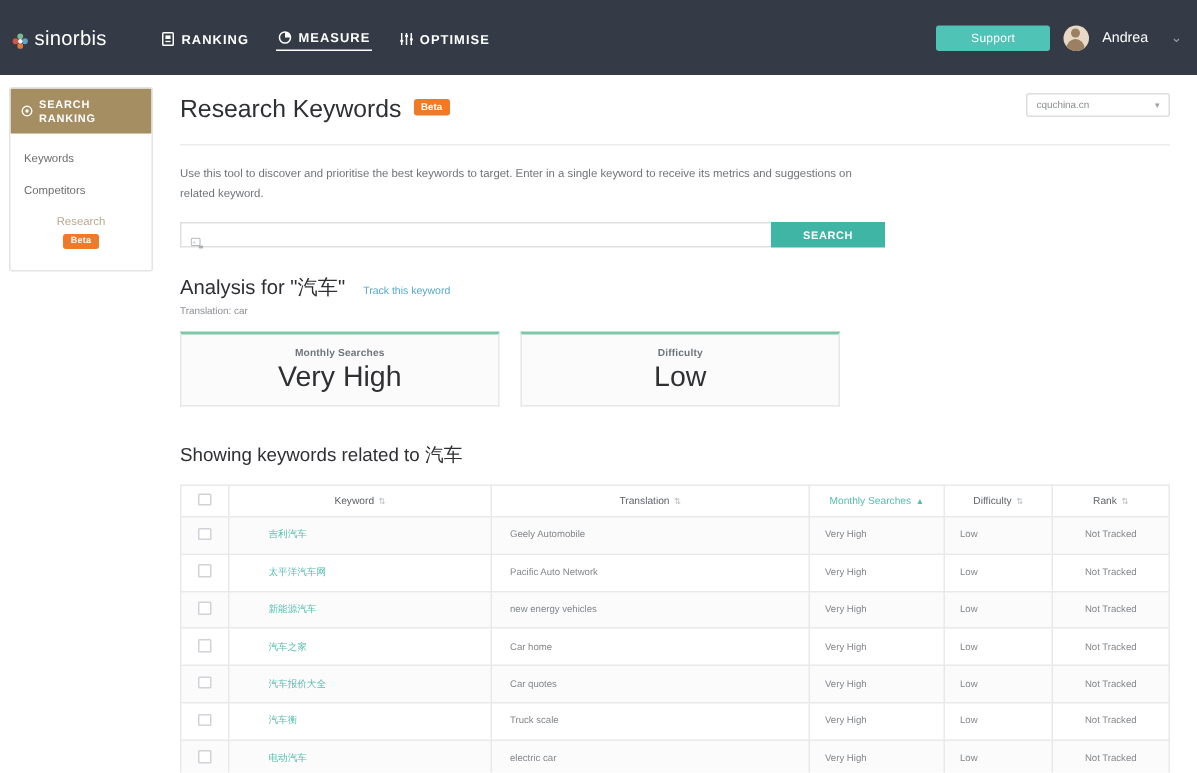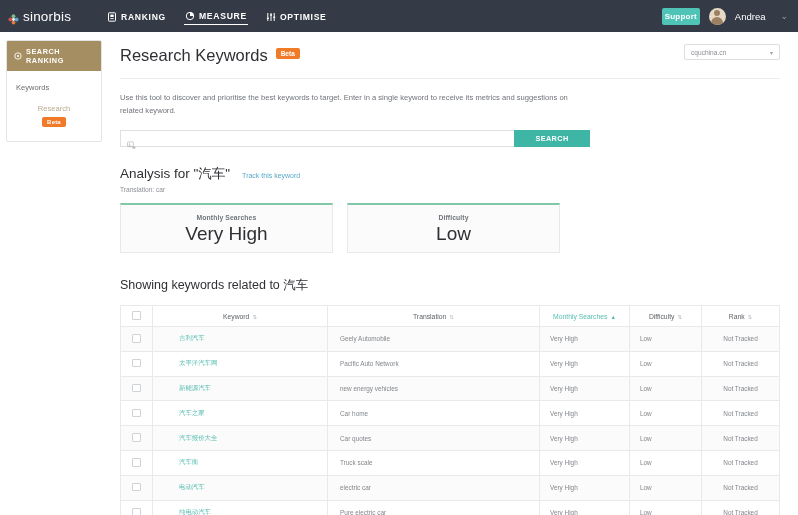--- a/index.html
+++ b/index.html
@@ -5,21 +5,21 @@
   * { box-sizing: border-box; margin: 0; padding: 0; }
   html, body {
     width: 798px; height: 515px;
     background: #ffffff;
     font-family: "Liberation Sans", sans-serif;
     overflow: hidden;
   }
 
   
   .topbar {
-    height: 32px;
+    height: 50px;
     background: #343a46;
     display: flex;
     align-items: center;
     padding: 0 10px 0 8px;
     position: relative;
   }
   .logo-wrap { display: flex; align-items: center; gap: 4px; width: 84px; }
   .logo-mark { width: 11px; height: 11px; position: relative; flex: none; }
   .logo-text { color: #ffffff; font-size: 13.5px; letter-spacing: .2px; }
   .nav { display: flex; align-items: center; gap: 17px; margin-left: 14px; }
@@ -28,23 +28,23 @@
     color: #ffffff; font-size: 8.6px; font-weight: bold; letter-spacing: .7px;
     padding: 4px 1px 3px 1px; cursor: pointer;
   }
   .nav-item.active { border-bottom: 1.5px solid #ffffff; }
   .nav-ico { width: 10px; height: 10px; display: block; }
   .topbar-right {
     margin-left: auto; display: flex; align-items: center; gap: 9px;
   }
   .support-btn {
     background: #4ec3b6; color: #ffffff;
-    font-size: 8px; font-weight: bold; letter-spacing: .2px;
+    font-size: 8px; font-weight: normal; letter-spacing: .2px;
     border: none; border-radius: 2px;
-    padding: 4px 3px; cursor: pointer; margin-left: 39px;
+    padding: 4px 23px; cursor: pointer; margin-left: 39px;
   }
   .avatar {
     width: 17px; height: 17px; border-radius: 50%;
     background: #e8d9c6; overflow: hidden; position: relative; flex: none;
   }
   .avatar::before {
     content:""; position:absolute; left:5.5px; top:2.5px;
     width:6px; height:6px; border-radius:50%; background:#9c8063;
   }
   .avatar::after {
@@ -248,20 +248,23 @@
             <circle cx="4" cy="4" r="3.2" fill="none" stroke="#fff" stroke-width="0.9"></circle>
             <circle cx="4" cy="4" r="1.1" fill="#fff"></circle>
           </svg>
         </span>
         <span>SEARCH RANKING</span>
       </div>
       <div class="side-body">
         <div class="side-item">
           <span>Keywords</span>
         </div>
+        <div class="side-item">
+          <span>Competitors</span>
+        </div>
         <div class="side-item muted">
           <span>Research</span>
           <span class="beta-badge">Beta</span>
         </div>
       </div>
     </div>
   </div>
 
   <div class="main">
 

